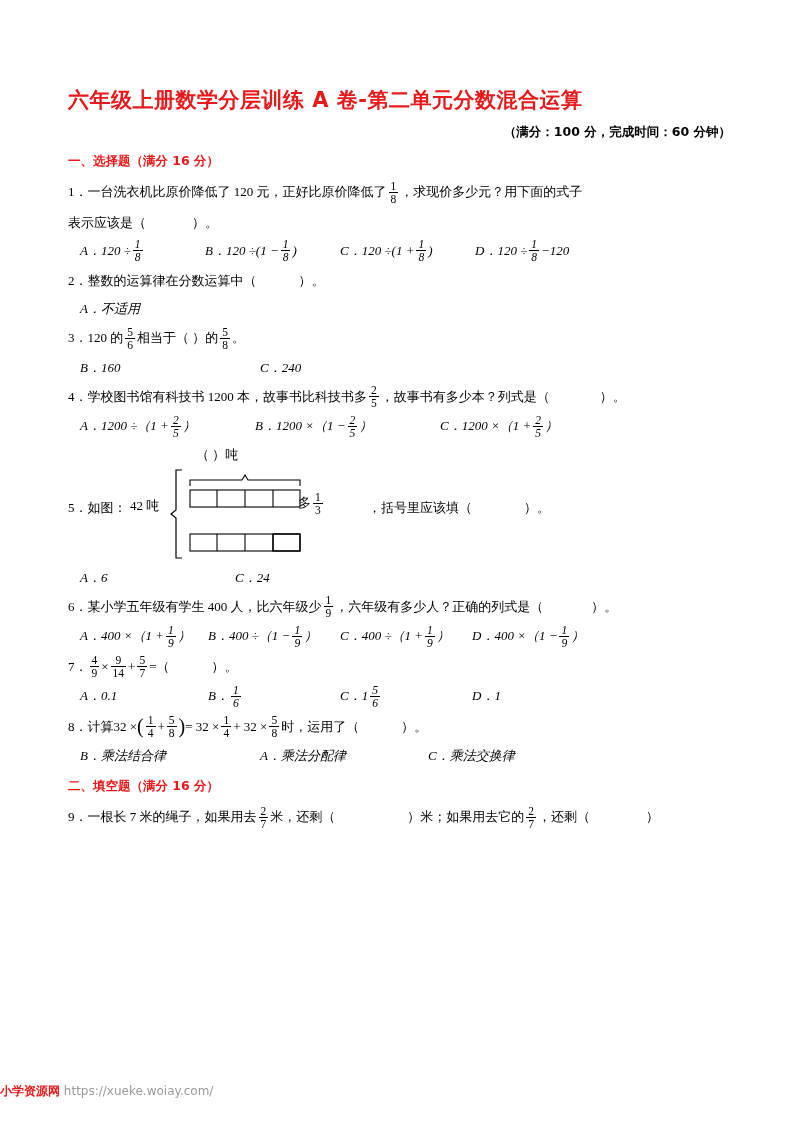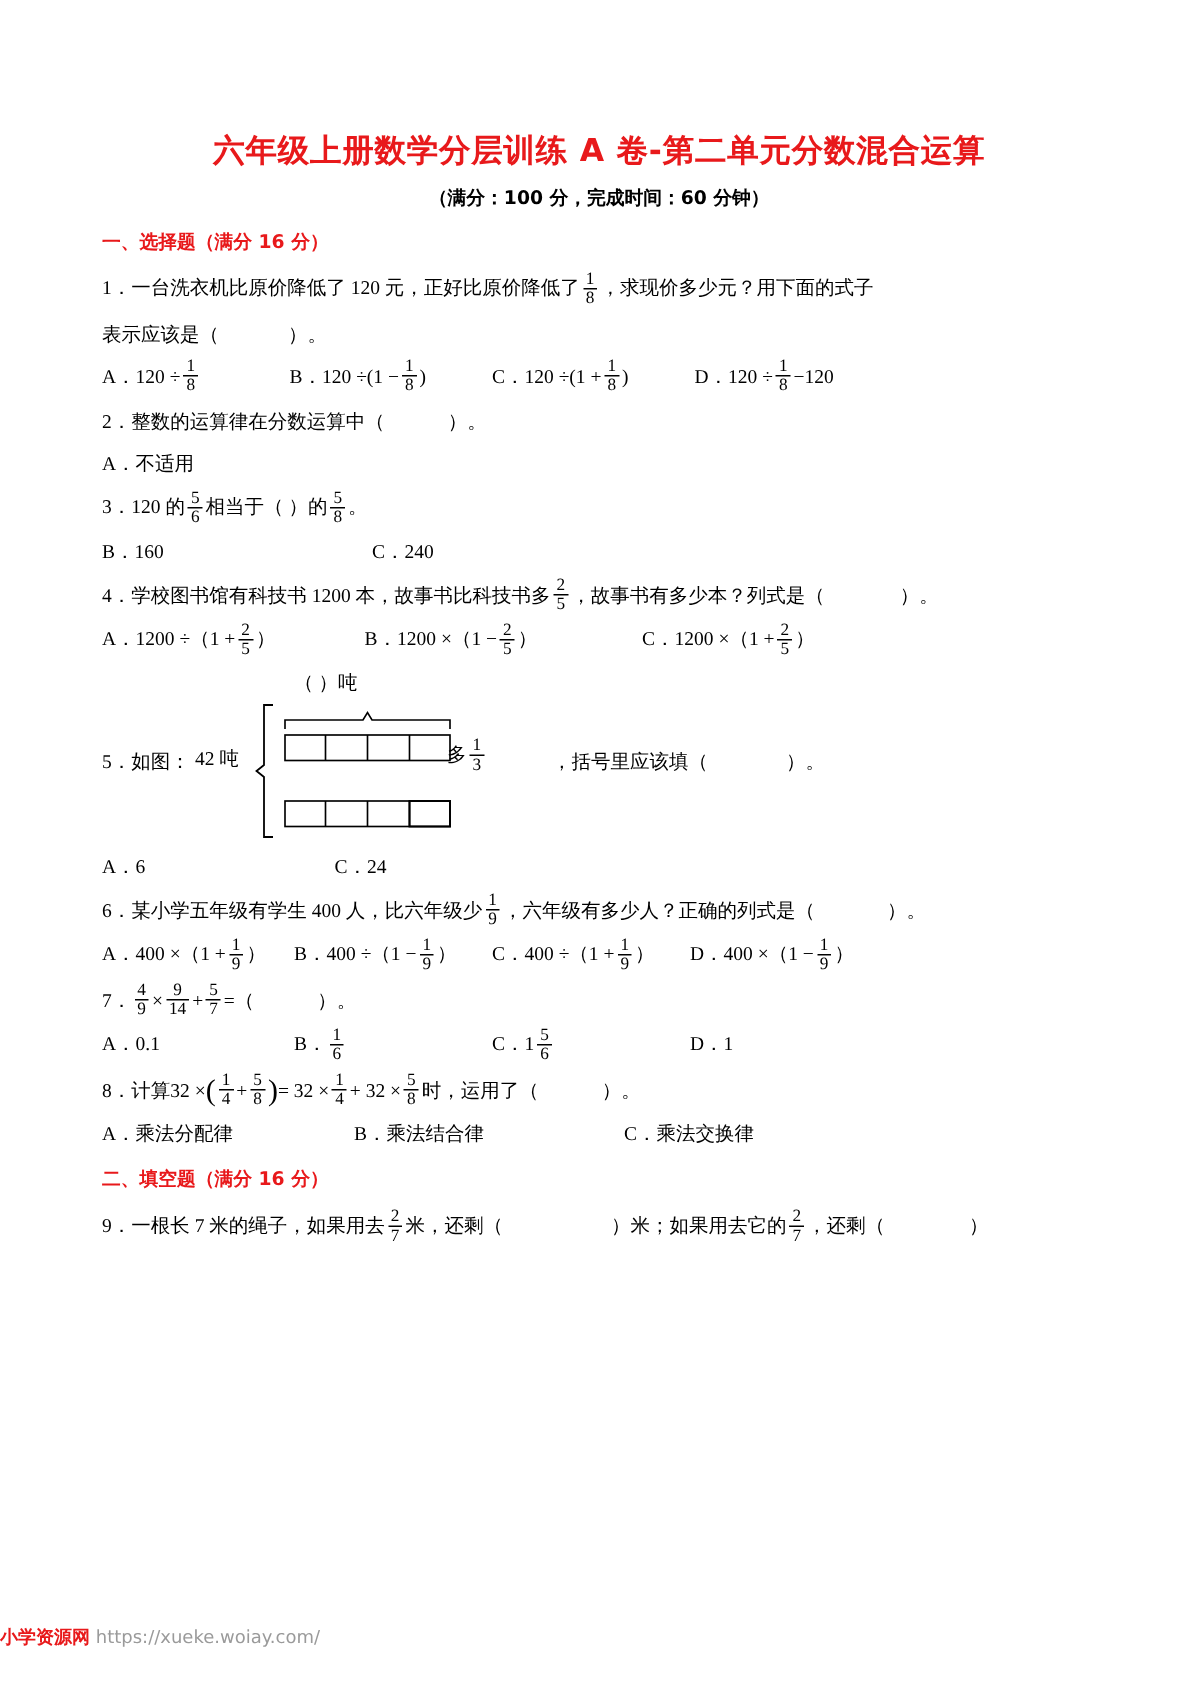--- a/index.html
+++ b/index.html
@@ -16,52 +16,52 @@
   }
   .page {
     position: absolute;
     left: 0; top: 0;
     width: 793px;
     height: 1122px;
     box-sizing: border-box;
     padding: 86px 62px 0 68px;
   }
   .doc-title {
-    text-align: center;
     color: #e8191b;
     font-family: "DejaVu Sans", sans-serif;
     font-weight: bold;
     font-size: 21px;
     letter-spacing: 0.5px;
     margin: 0 0 10px 0;
   }
   .doc-subtitle {
-    text-align: center;
+    text-align: right;
     font-family: "DejaVu Sans", sans-serif;
     font-weight: bold;
     font-size: 12.5px;
     margin: 0 0 12px 0;
   }
   .section-head {
     font-family: "DejaVu Sans", sans-serif;
     font-weight: bold;
     font-size: 12.5px;
     color: #e8191b;
     margin: 10px 0 9px 0;
   }
   .q {
     font-size: 13px;
     line-height: 25px;
     margin: 0 0 4px 0;
   }
   .opts {
     font-size: 13px;
     line-height: 24px;
-    margin: 0 0 4px 0;
+    margin: 0 0 4px 12px;
     display: flex;
+    font-style: italic;
   }
   .opts > span { display: inline-block; }
   .frac {
     display: inline-flex;
     flex-direction: column;
     vertical-align: middle;
     text-align: center;
     font-size: 11.5px;
     line-height: 12px;
     margin: 0 2px;
@@ -267,22 +267,22 @@
         <span class="den">8</span>
       </span><span class="big-paren">)</span><span>= 32 ×</span><span class="frac">
         <span class="num">1</span>
         <span class="den">4</span>
       </span><span>+ 32 ×</span><span class="frac">
         <span class="num">5</span>
         <span class="den">8</span>
       </span><span>时，运用了（</span><span class="blank" style="width:42px"></span><span>）。</span>
   </div>
   <div class="opts">
+    <span style="width:180px"><span>B．</span><span>乘法结合律</span></span>
     <span style="width:168px"><span>A．</span><span>乘法分配律</span></span>
-    <span style="width:180px"><span>B．</span><span>乘法结合律</span></span>
     <span><span>C．</span><span>乘法交换律</span></span>
   </div>
 
   <div class="section-head">二、填空题（满分 16 分）</div>
 
   <div class="q">
     <span>9．</span><span>一根长 7 米的绳子，如果用去</span><span class="frac">
         <span class="num">2</span>
         <span class="den">7</span>
       </span><span>米，还剩（</span><span class="blank" style="width:72px"></span><span>）米；如果用去它的</span><span class="frac">

